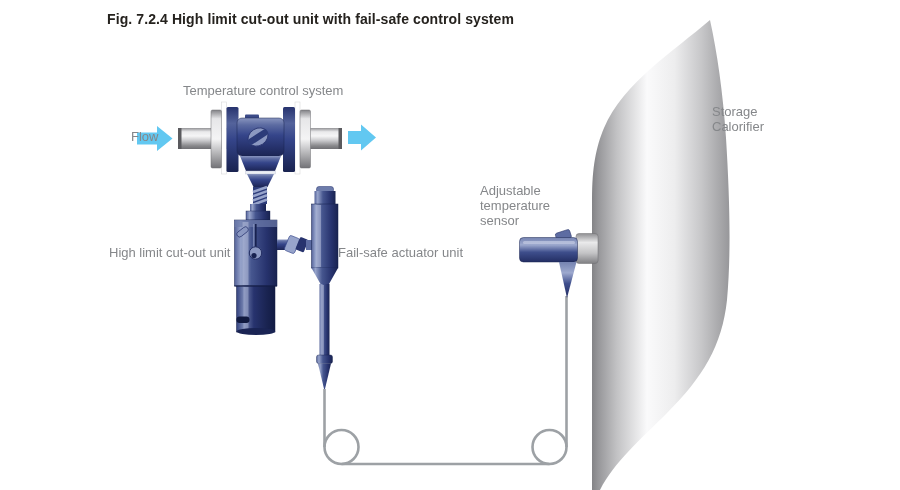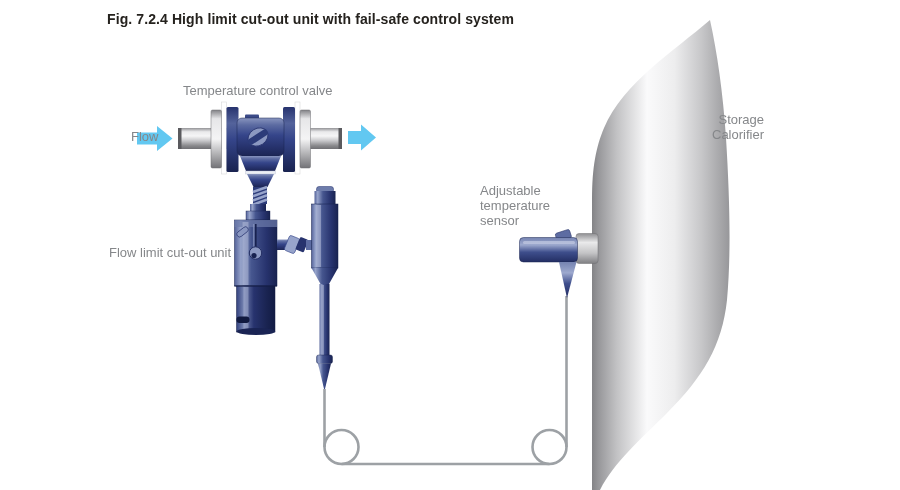--- a/index.html
+++ b/index.html
@@ -17,21 +17,21 @@
   }
   .lbl{
     position:absolute;font-size:13px;line-height:15px;
     color:var(--label-text,#85878a);white-space:pre-line;z-index:3;
   }
   .lbl-tcv{left:183px;top:83px;}
   .lbl-flow{left:107px;top:129px;margin-left:24px;}
   .lbl-hlcu{left:109px;top:245px;}
   .lbl-fsau{left:338px;top:245px;}
   .lbl-ats{left:480px;top:183px;width:97px;}
-  .lbl-cal{left:712px;top:112px;text-align:right;}
+  .lbl-cal{left:712px;top:104px;}
 </style>
 </head>
 <body>
 
 <div class="stage">
 
   <div class="fig-title">Fig. 7.2.4 High limit cut-out unit with fail-safe control system</div>
 
   <svg class="diagram-svg" width="900" height="490" viewBox="0 0 900 490">
     <defs>
@@ -207,22 +207,23 @@
       <rect x="576" y="233.5" width="22" height="30" rx="3" fill="url(#gBoss)" stroke="#6e6e72" stroke-width="0.5"></rect>
       <g transform="rotate(-18 564 236)">
         <rect x="556" y="231" width="15" height="9" rx="2" fill="#5d6ca2" stroke="#232e63" stroke-width="0.5"></rect>
       </g>
       <rect x="519.5" y="237.5" width="58" height="24.5" rx="4" fill="url(#gSensV)" stroke="#1a2450" stroke-width="0.5"></rect>
       <rect x="523" y="241" width="52" height="3" rx="1.5" fill="#c3cbe3" opacity="0.7"></rect>
       <polygon points="559,262 576.5,262 567,298" fill="url(#gSensV)"></polygon>
     </g>
   </svg>
 
-  <div class="lbl lbl-tcv">Temperature control valve</div>
+  <div class="lbl lbl-tcv">Temperature control system</div>
   <div class="lbl lbl-flow">Flow</div>
-  <div class="lbl lbl-hlcu">Flow limit cut-out unit</div>
+  <div class="lbl lbl-hlcu">High limit cut-out unit</div>
+  <div class="lbl lbl-fsau">Fail-safe actuator unit</div>
   <div class="lbl lbl-ats">Adjustable
 temperature
 sensor</div>
   <div class="lbl lbl-cal">Storage
 Calorifier</div>
 
 </div>
 
 </body></html>

